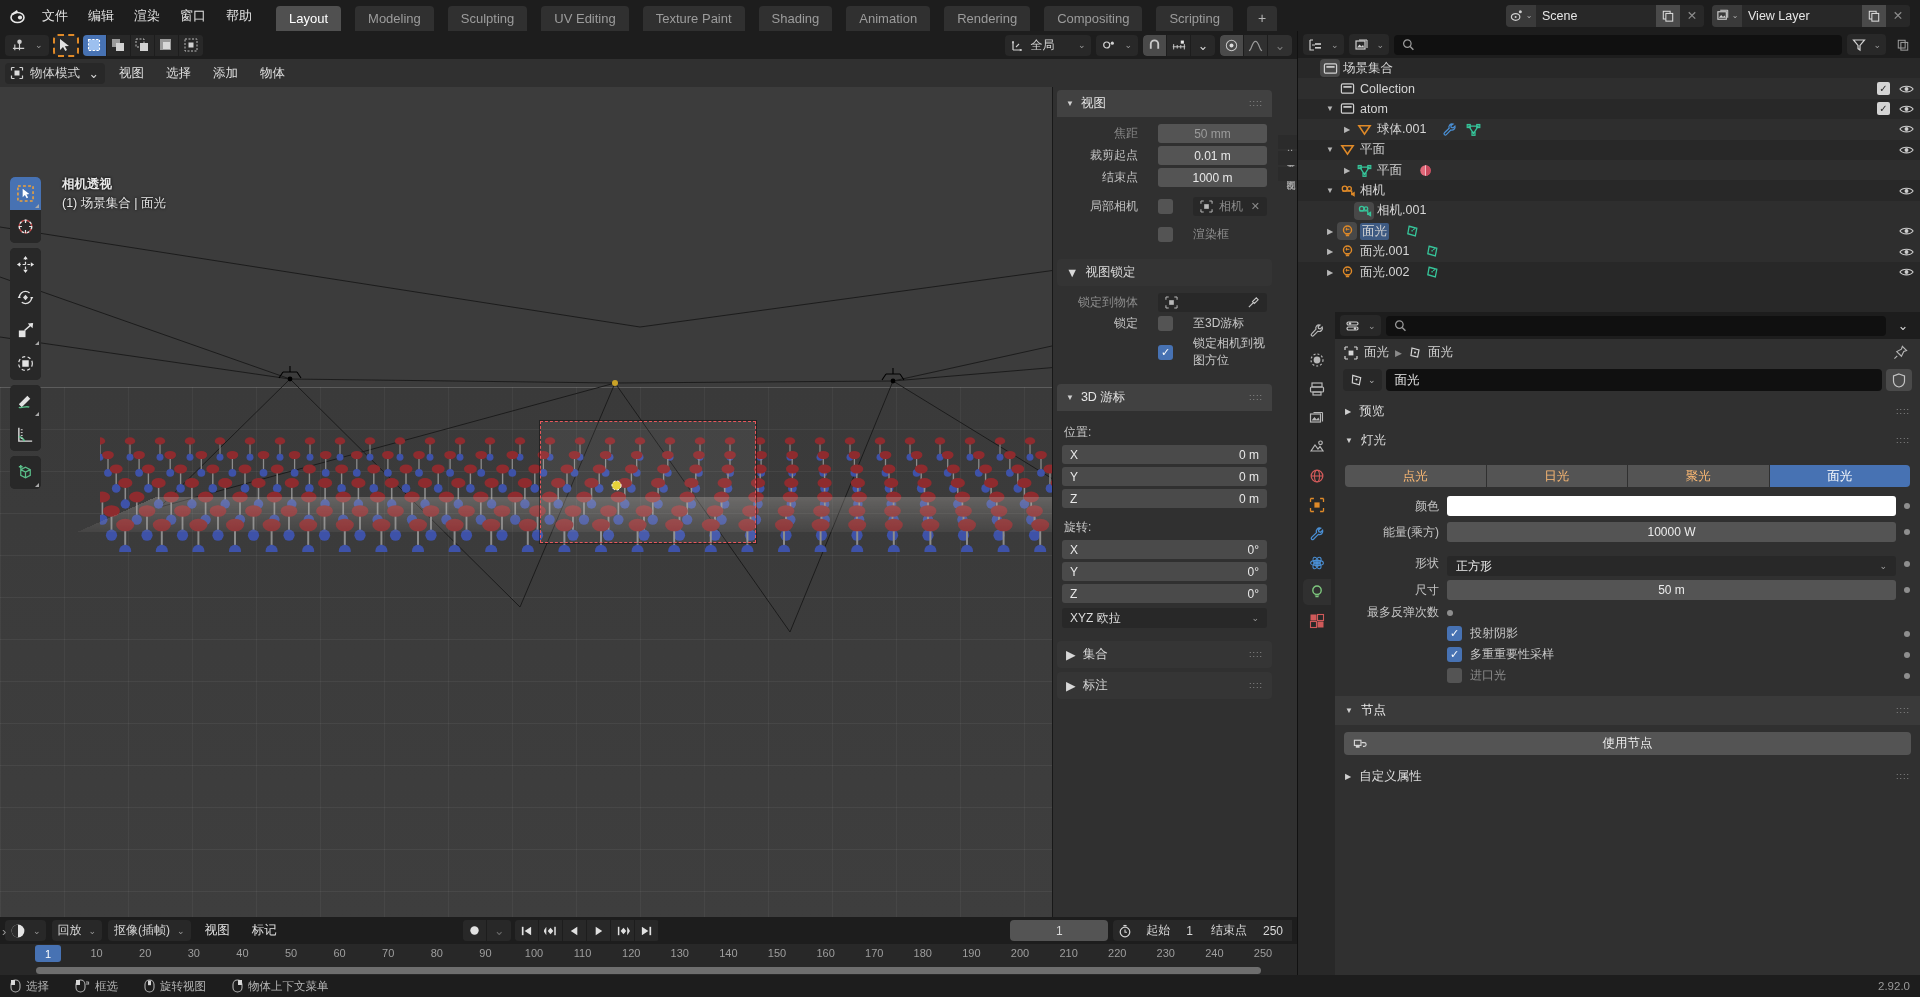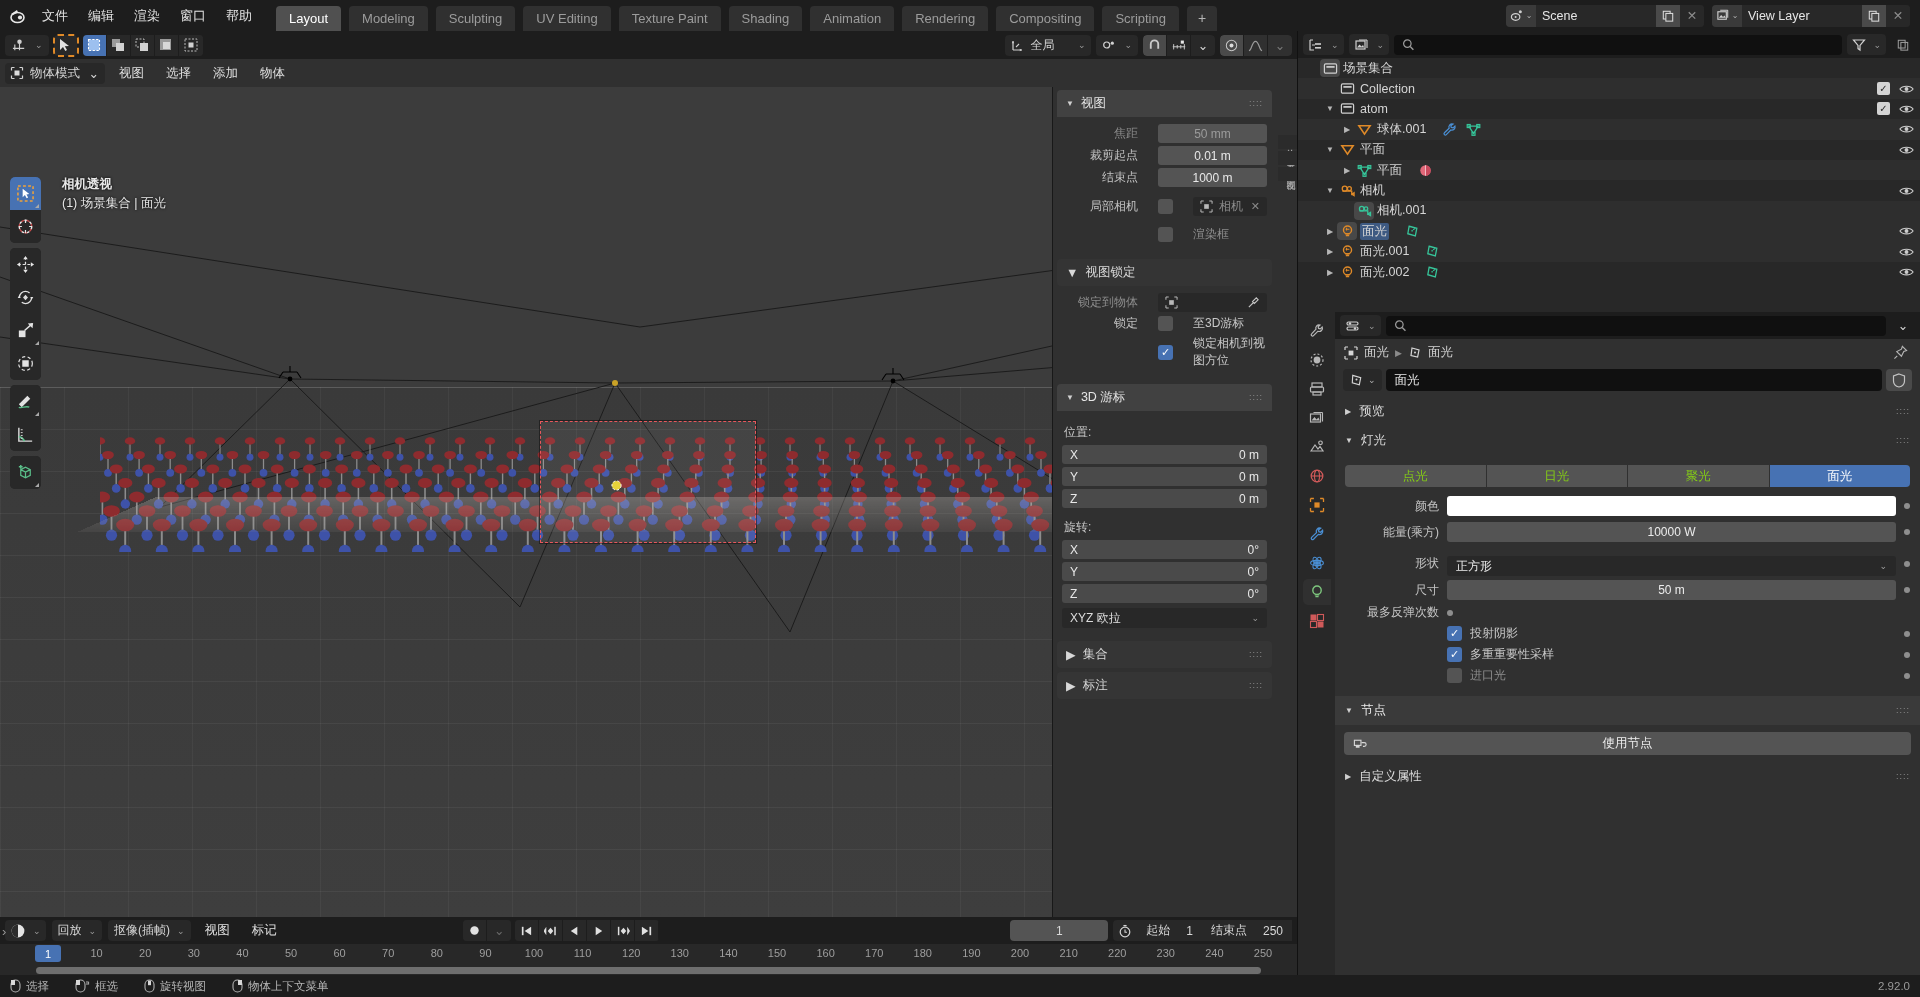--- a/index.html
+++ b/index.html
@@ -17,21 +17,21 @@
     height:31px; background:#1d1d1d; display:flex; align-items:center;
     padding:0 6px; gap:0; flex:0 0 31px; position:relative;
   }
   .blender-logo { width:26px; height:26px; display:flex; align-items:center; justify-content:center; }
   .menu-item {
     padding:3px 10px; font-size:13px; color:#e2e2e2; border-radius:3px; white-space:nowrap;
   }
   .wstabs { display:flex; align-items:flex-end; height:31px; margin-left:14px; }
   .wstab {
     padding:5px 13px 6px; font-size:13px; color:#9c9c9c; background:#303030;
-    margin-right:8px; border-radius:4px 4px 0 0; height:25px; line-height:15px;
+    margin-right:14px; border-radius:4px 4px 0 0; height:25px; line-height:15px;
   }
   .wstab.active { background:#505050; color:#fff; }
   .wstab.plus { background:#303030; color:#b5b5b5; padding:5px 11px 6px; font-size:14px; }
   .topbar-right { margin-left:auto; display:flex; align-items:center; gap:8px; padding-right:4px; }
   .id-block { display:flex; align-items:center; background:#282828; border-radius:4px; height:22px; }
   .id-icon { width:30px; height:22px; display:flex; align-items:center; justify-content:center;
              background:#3a3a3a; border-radius:4px 0 0 4px; gap:1px; }
   .id-name { background:#282828; height:22px; line-height:22px; padding:0 10px 0 6px; min-width:120px;
              font-size:12.5px; color:#e6e6e6; }
   .id-btn { width:24px; height:22px; display:flex; align-items:center; justify-content:center; background:#4a4a4a; }
@@ -216,21 +216,21 @@
   .p-body { padding:6px 10px 8px; }
   .prow2 { display:flex; align-items:center; gap:8px; margin-bottom:4px; }
   .plab2 { width:94px; text-align:right; font-size:12px; color:#c4c4c4; flex:0 0 94px; }
   .pfield2 { flex:1; height:20px; background:#545454; border-radius:3px; display:flex;
              align-items:center; justify-content:center; font-size:12px; color:#ececec; }
   .pfield2.white { background:#ffffff; }
   .pfield2.combo { background:#282828; justify-content:space-between; padding:0 9px; }
   .pdot { width:6px;height:6px; border-radius:50%; background:#8e8e8e; flex:0 0 6px; }
   .lighttabs { display:flex; gap:1px; margin:4px 0 9px; }
   .ltab { flex:1; height:22px; background:#545454; display:flex; align-items:center;
-          justify-content:center; font-size:12.5px; color:#84cc16; }
+          justify-content:center; font-size:12.5px; color:#fdba74; }
   .ltab:first-child { border-radius:4px 0 0 4px; }
   .ltab:last-child { border-radius:0 4px 4px 0; }
   .ltab.on { background:#4772b3; color:#fff; }
   .cbrow { display:flex; align-items:center; gap:8px; margin-bottom:4px; padding-left:102px; }
   .usenodes { height:23px; background:#545454; border-radius:4px; display:flex; align-items:center;
               justify-content:center; position:relative; font-size:12.5px; color:#ededed; margin:7px 9px; }
   .usenodes .lic { position:absolute; left:9px; }
 
   
   .statusbar { height:22px; background:#1d1d1d; display:flex; align-items:center;

